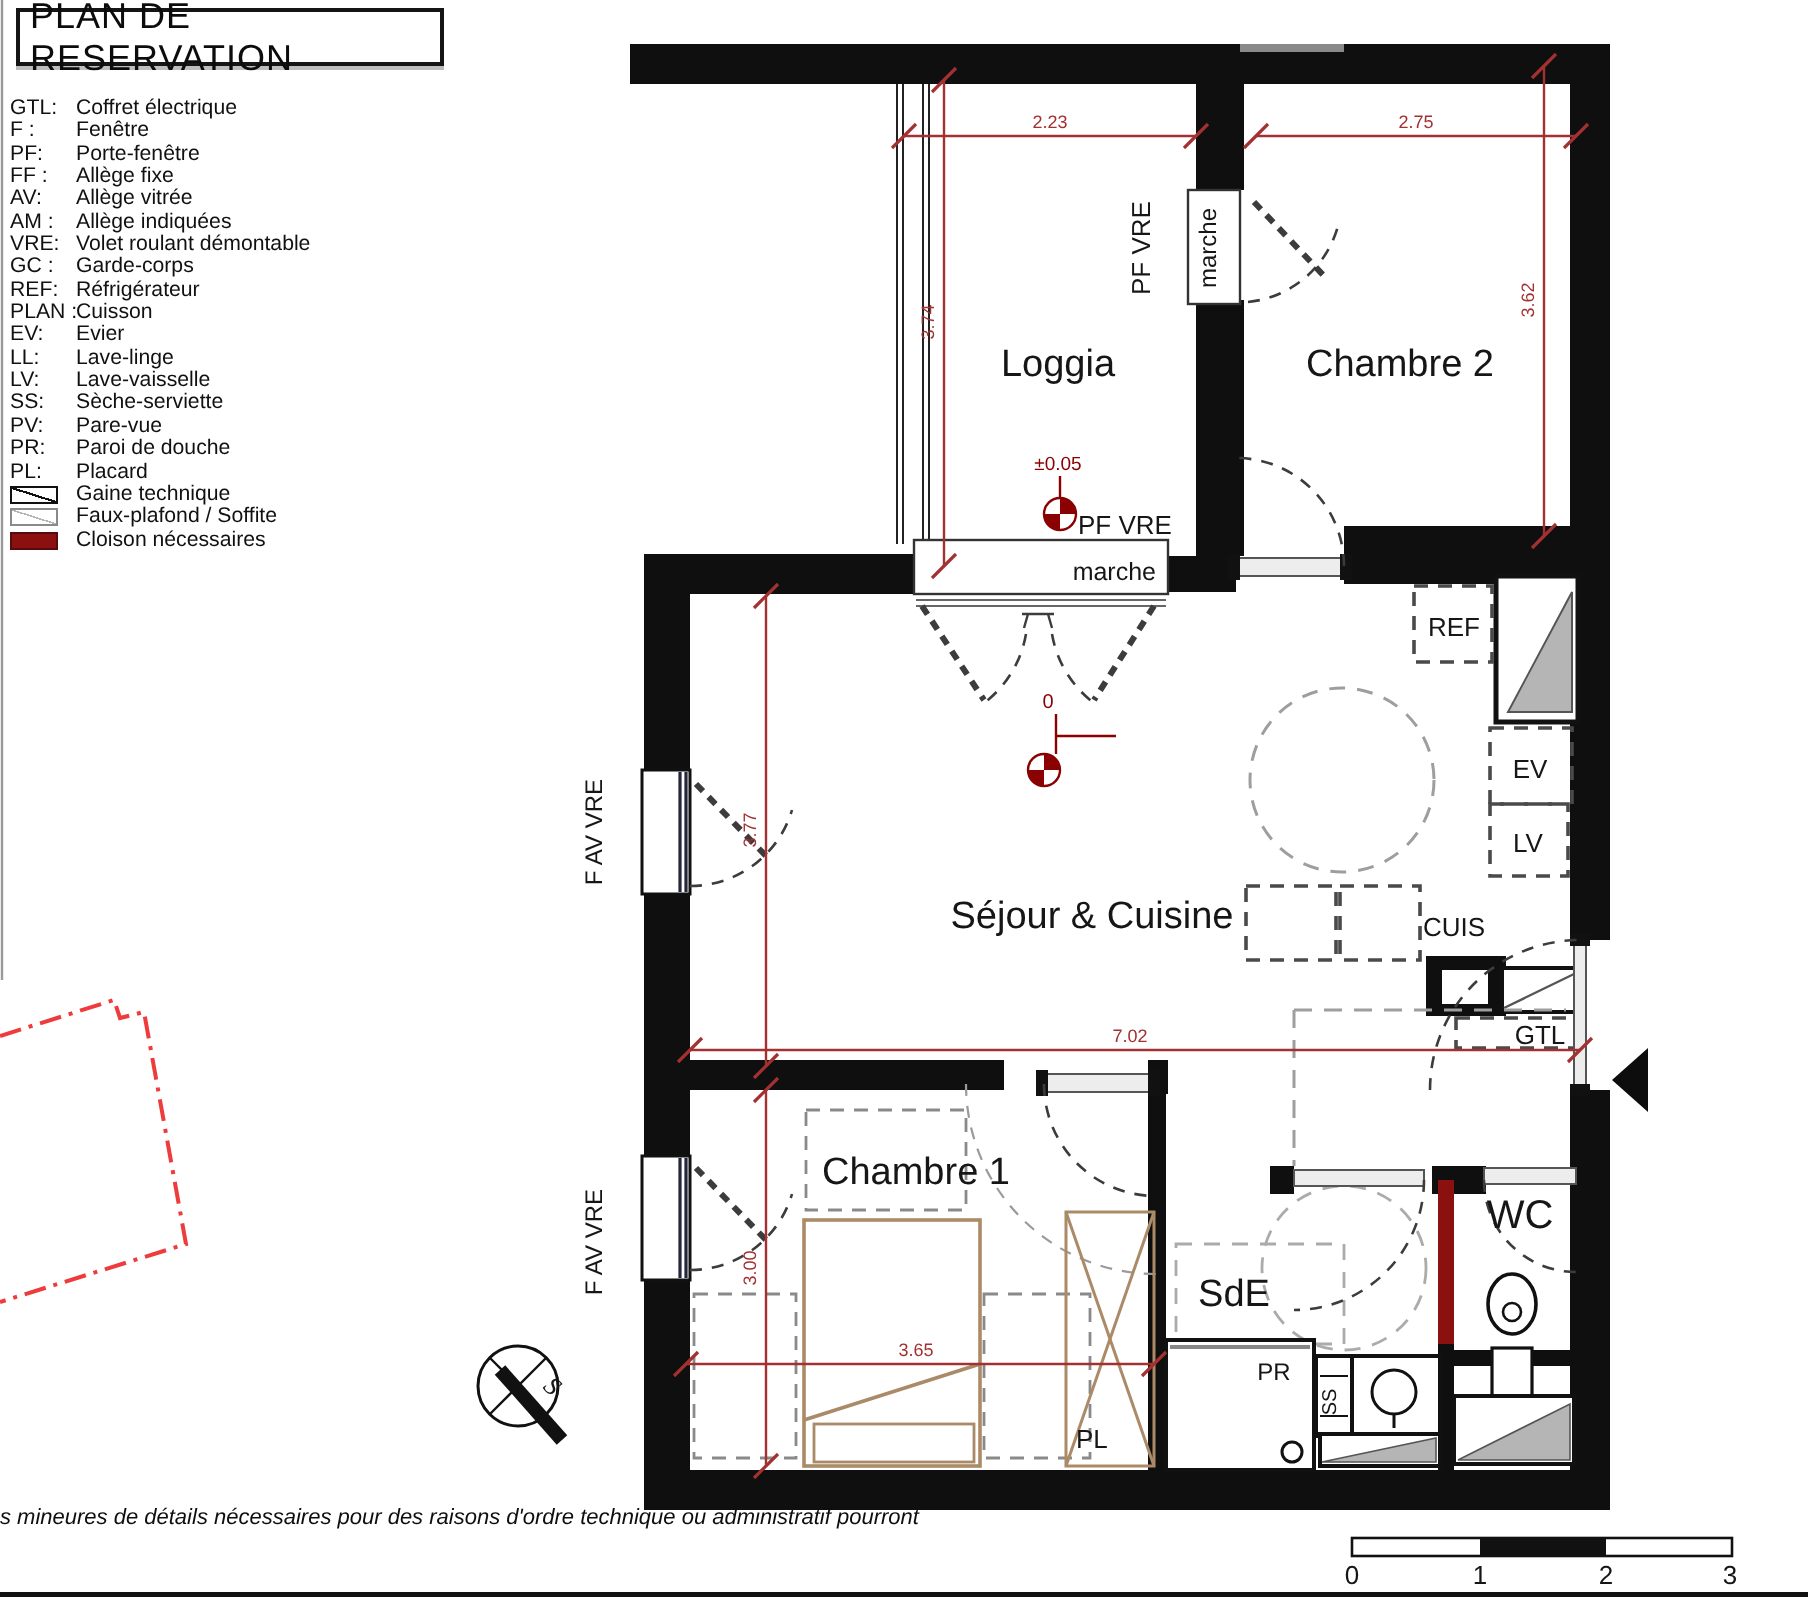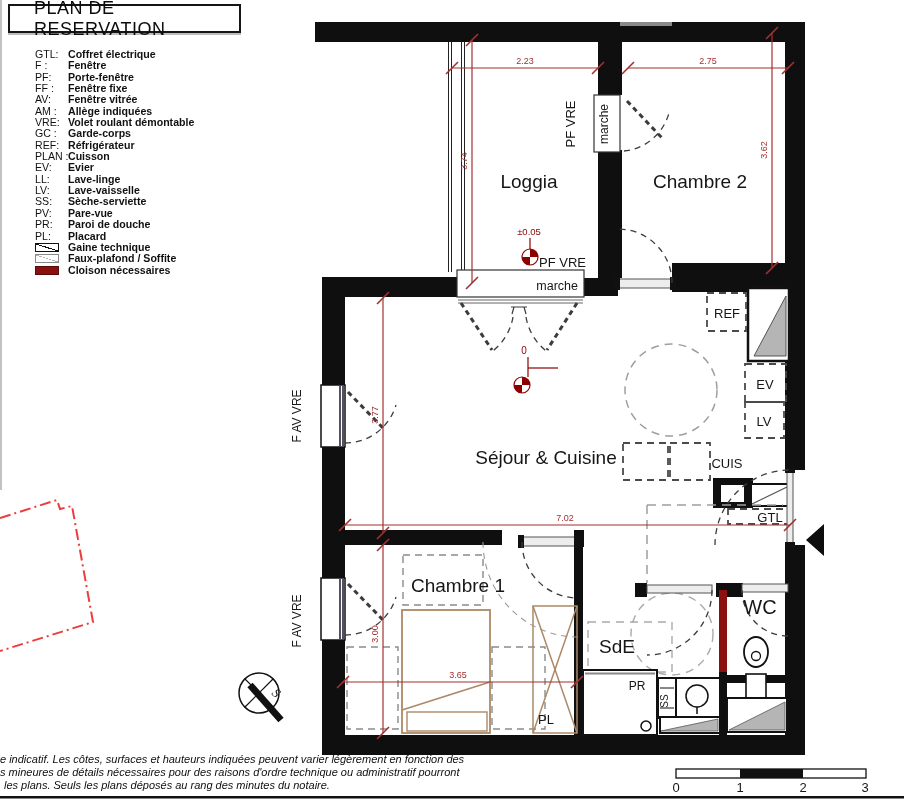--- a/index.html
+++ b/index.html
@@ -1,26 +1,26 @@
 <!DOCTYPE html>
 <html><head>
 <meta charset="utf-8">
 <style>
   html,body{margin:0;padding:0;background:#fff;}
   .canvas{position:relative;width:904px;height:800px;background:#fff;overflow:hidden;
           font-family:"Liberation Sans",sans-serif;color:#111;}
   
   .titlebox{position:absolute;left:8px;top:4px;width:205px;height:25px;border:2px solid #151515;
             background:#fff;box-shadow:0 2px 0 #bdbdbd;display:flex;align-items:center;
-            padding-left:24px;font-size:18px;letter-spacing:.5px;color:#0c0c0c;}
+            padding-left:5px;font-size:18px;letter-spacing:.5px;color:#0c0c0c;}
   
   .legend{position:absolute;left:5px;top:49px;width:250px;font-size:10.6px;line-height:11.35px;}
-  .lrow{display:flex;align-items:center;height:11.35px;white-space:nowrap;margin-left:30px;}
+  .lrow{display:flex;align-items:center;height:11.35px;white-space:nowrap;}
   .abbr{display:inline-block;width:33px;flex:0 0 33px;}
-  .ldef{display:inline-block;font-weight:bold;}
+  .ldef{display:inline-block;}
   .sw{display:inline-block;width:24px;height:9px;margin-right:9px;flex:0 0 24px;box-sizing:border-box;}
   .sw-gaine{border:1.5px solid #111;background:linear-gradient(to top right,#fff 46%,#111 46%,#111 54%,#fff 54%);}
   .sw-faux{border:1px solid #8a8a8a;background:linear-gradient(to top right,#fff 47%,#b5b5b5 47%,#b5b5b5 53%,#fff 53%);}
   .sw-cloison{border:1px solid #5a0a0a;background:#8b1111;}
   
   .disclaimer{position:absolute;left:0;top:753px;width:470px;font-style:italic;font-size:11px;
               line-height:13.2px;color:#0e0e0e;}
   .disclaimer .l3{margin-left:4px;}
   svg{position:absolute;left:0;top:0;}
   svg text{font-family:"Liberation Sans",sans-serif;fill:#161616;}
@@ -341,25 +341,25 @@
     <div class="lrow">
         <span class="abbr">F :</span>
         <span class="ldef">Fenêtre</span>
       </div>
     <div class="lrow">
         <span class="abbr">PF:</span>
         <span class="ldef">Porte-fenêtre</span>
       </div>
     <div class="lrow">
         <span class="abbr">FF :</span>
-        <span class="ldef">Fenêtre fixe</span>
+        <span class="ldef">Allège fixe</span>
       </div>
     <div class="lrow">
         <span class="abbr">AV:</span>
-        <span class="ldef">Fenêtre vitrée</span>
+        <span class="ldef">Allège vitrée</span>
       </div>
     <div class="lrow">
         <span class="abbr">AM :</span>
         <span class="ldef">Allège indiquées</span>
       </div>
     <div class="lrow">
         <span class="abbr">VRE:</span>
         <span class="ldef">Volet roulant démontable</span>
       </div>
     <div class="lrow">
@@ -410,18 +410,16 @@
         <span class="sw sw-faux"></span>
         <span class="ldef">Faux-plafond / Soffite</span>
       </div>
     <div class="lrow">
         <span class="sw sw-cloison"></span>
         <span class="ldef">Cloison nécessaires</span>
       </div>
   </div>
 
   <div class="disclaimer">
-    <div class="l1">e indicatif. Les côtes, surfaces et hauteurs indiquées peuvent varier légèrement en fonction des</div>
     <div class="l2">s mineures de détails nécessaires pour des raisons d'ordre technique ou administratif pourront</div>
-    <div class="l3">les plans. Seuls les plans déposés au rang des minutes du notaire.</div>
   </div>
 
 </div>
 
 </body></html>

